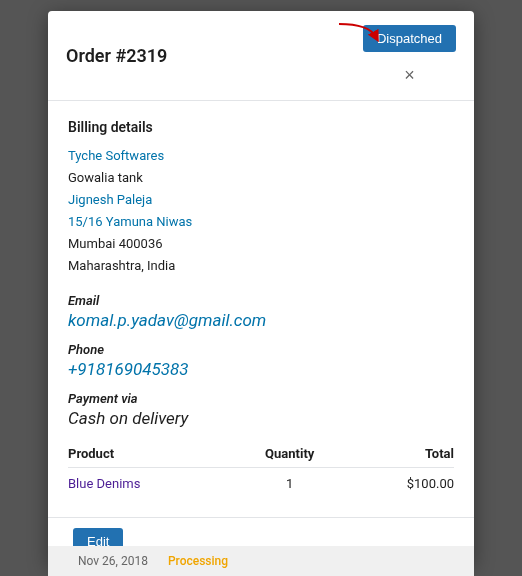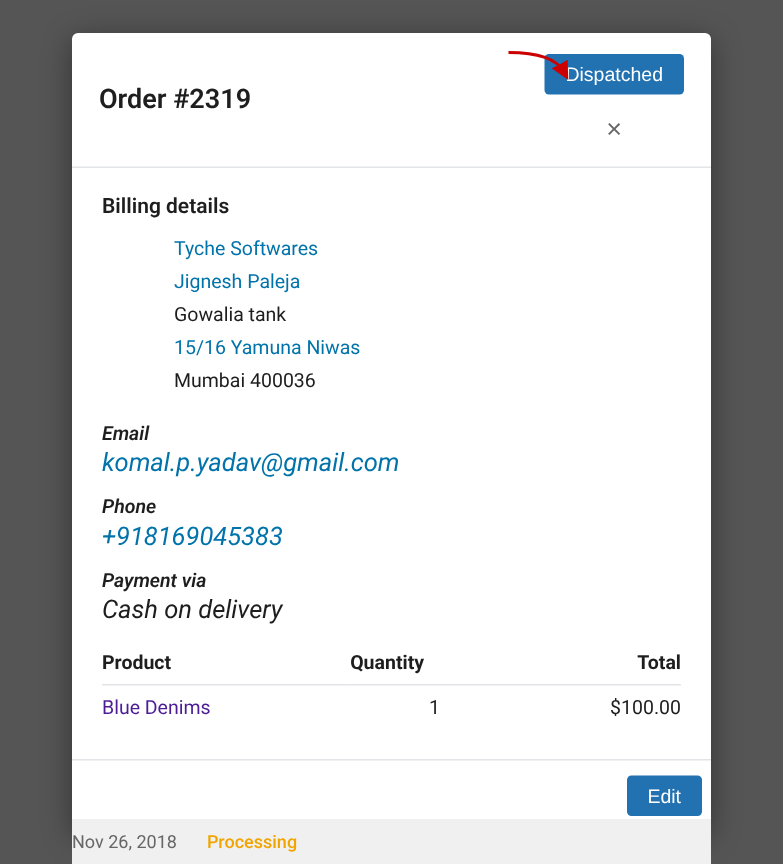--- a/index.html
+++ b/index.html
@@ -103,21 +103,20 @@
 
     .section-title {
       font-size: 14px;
       font-weight: 600;
       color: #1e1e1e;
       margin-bottom: 10px;
     }
 
     .billing-info {
       margin-bottom: 16px;
-      margin-left: 48px;
     }
 
     .billing-line {
       color: #0073aa;
       font-size: 13px;
       line-height: 1.7;
       text-decoration: none;
       display: block;
     }
 
@@ -156,20 +155,21 @@
 
     .product-table thead tr th {
       font-size: 13px;
       font-weight: 700;
       color: #1e1e1e;
       padding: 6px 0;
       text-align: left;
     }
 
     .product-table thead tr th.qty {
+      text-align: center;
     }
 
     .product-table thead tr th.total {
       text-align: right;
     }
 
     .product-table tbody tr td {
       padding: 8px 0;
       font-size: 13px;
       border-top: 1px solid #e2e4e7;
@@ -183,24 +183,24 @@
       text-align: center;
       color: #1e1e1e;
     }
 
     .product-table tbody tr td.total {
       text-align: right;
       color: #1e1e1e;
     }
 
     .modal-footer {
-      padding: 10px 6px;
+      padding: 10px 25px;
       border-top: 1px solid #e2e4e7;
       display: flex;
-      justify-content: flex-end;
+      justify-content: flex-start;
       flex-shrink: 0;
     }
 
     .edit-btn {
       background: #2271b1;
       color: #fff;
       border: none;
       border-radius: 3px;
       padding: 6px 14px;
       font-size: 13px;
@@ -210,21 +210,21 @@
 
     .bottom-bar {
       position: absolute;
       bottom: 0;
       left: 0;
       width: 100%;
       height: 30px;
       background: #f0f0f0;
       display: flex;
       align-items: center;
-      padding: 0 0;
+      padding: 0 30px;
       gap: 20px;
       font-size: 12px;
       color: #666;
     }
 
     .bottom-status {
       color: #f0a500;
       font-weight: 500;
     }
   </style>
@@ -252,24 +252,25 @@
         <button class="close-btn">×</button>
       </div>
     </div>
 
     <div class="modal-body">
 
       <div class="section-title">Billing details</div>
 
       <div class="billing-info">
         <span class="billing-line">Tyche Softwares</span>
+        <span class="billing-line plain">Gowalia tank</span>
         <span class="billing-line">Jignesh Paleja</span>
-        <span class="billing-line plain">Gowalia tank</span>
         <span class="billing-line">15/16 Yamuna Niwas</span>
         <span class="billing-line plain">Mumbai 400036</span>
+        <span class="billing-line plain">Maharashtra, India</span>
       </div>
 
       <div class="info-group">
         <div class="info-label">Email</div>
         <a class="info-value" href="#">komal.p.yadav@gmail.com</a>
       </div>
 
       <div class="info-group">
         <div class="info-label">Phone</div>
         <a class="info-value" href="#">+918169045383</a>

